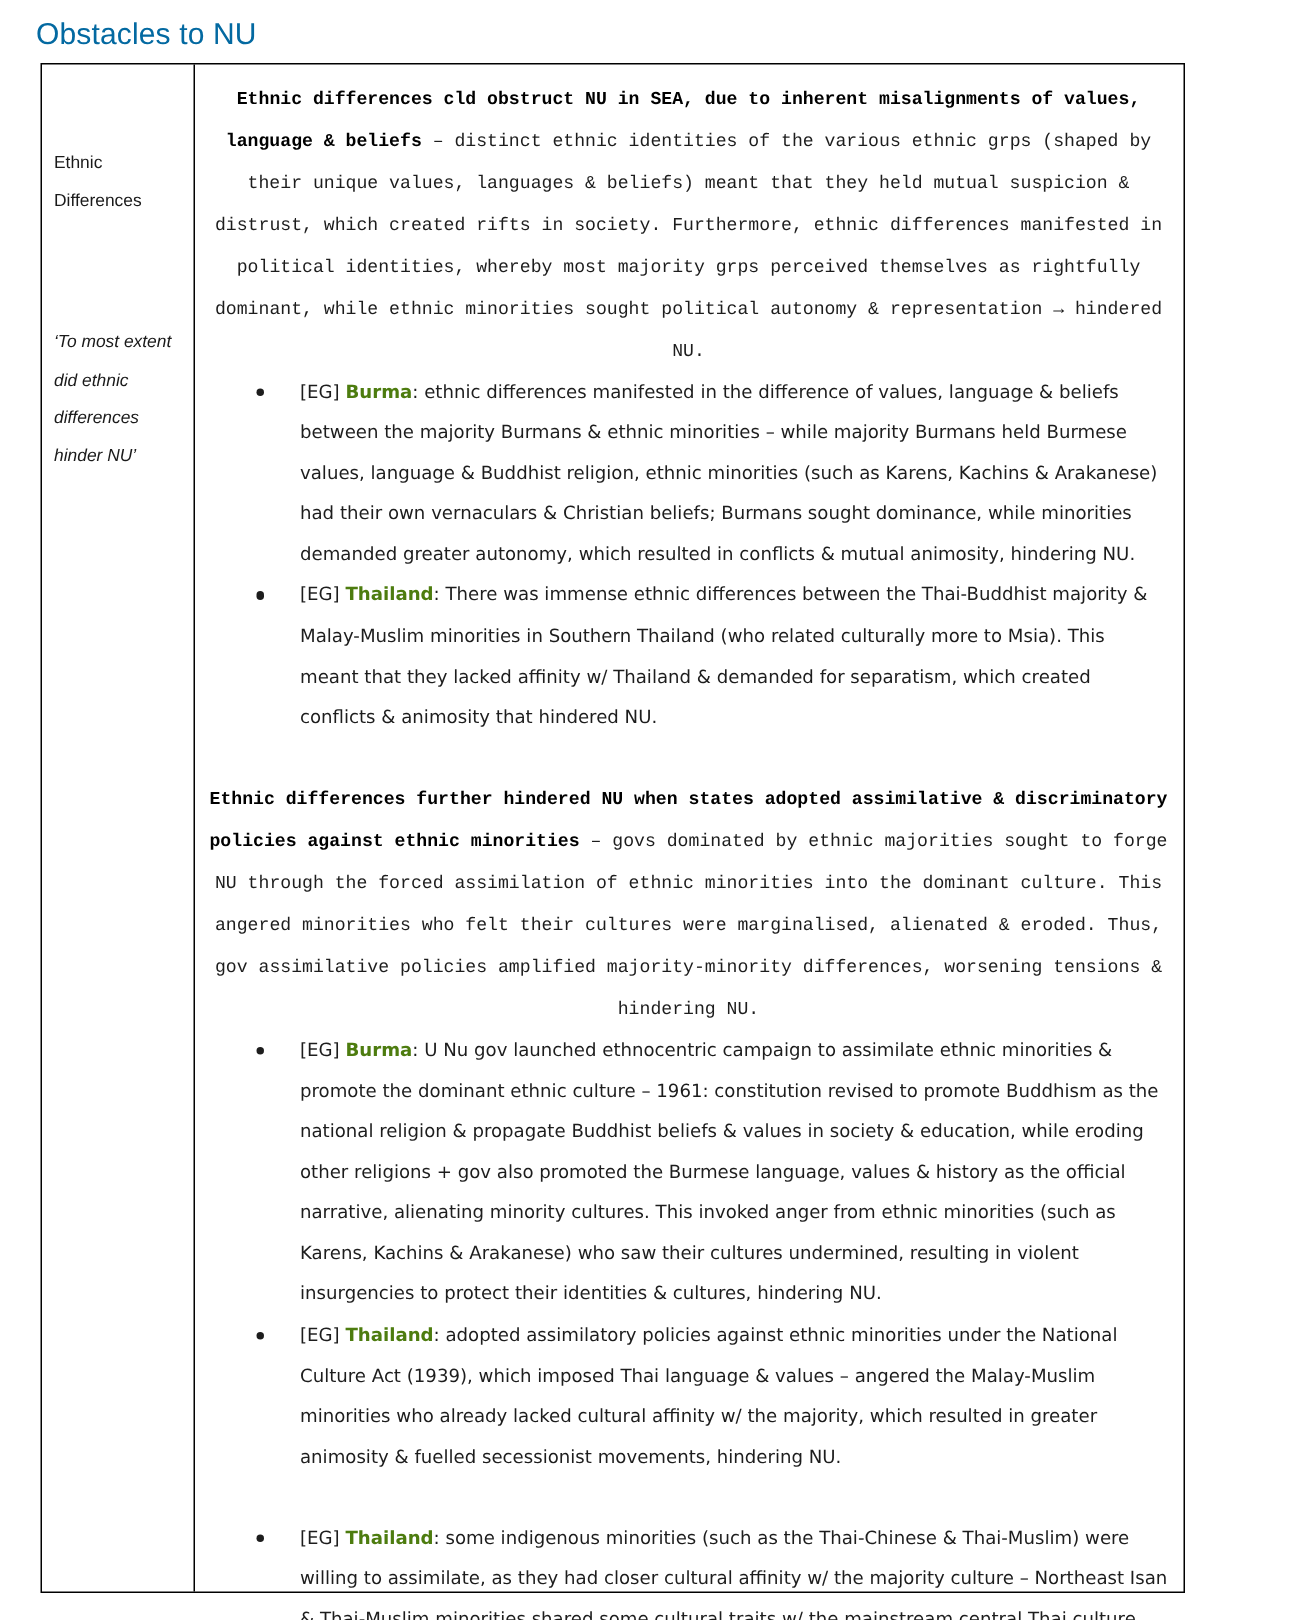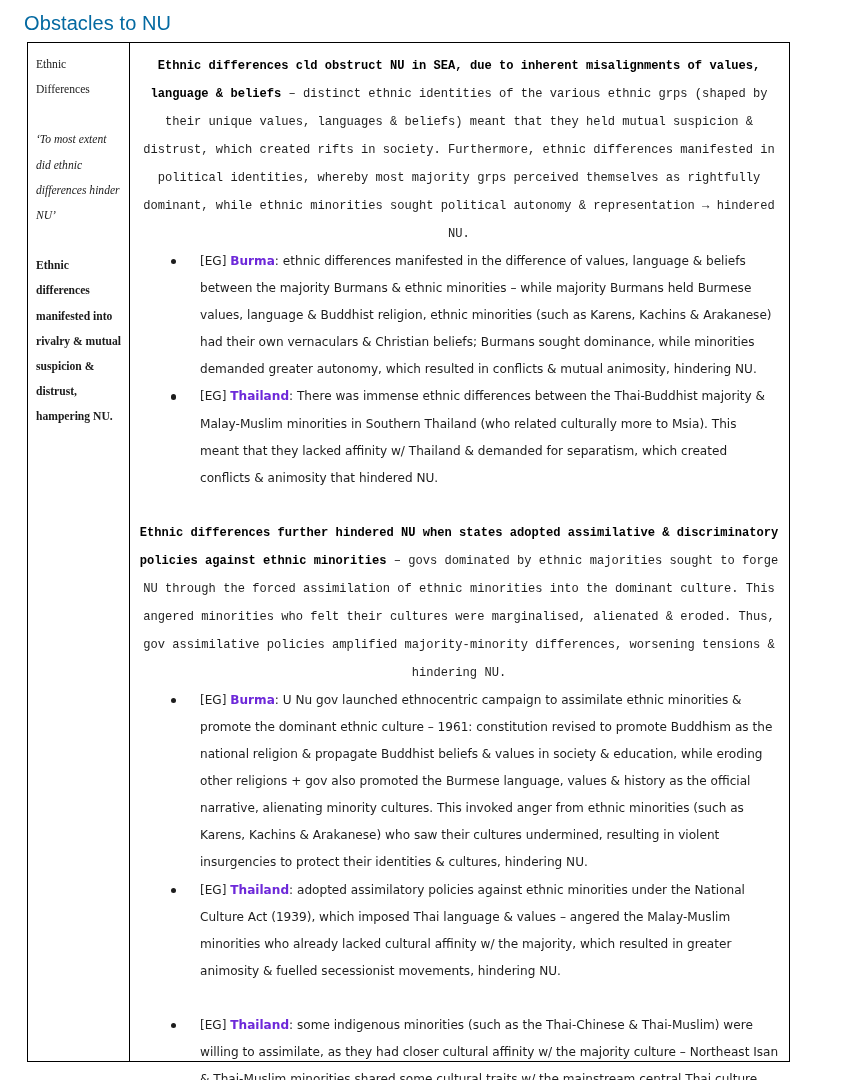--- a/index.html
+++ b/index.html
@@ -52,24 +52,25 @@
     padding: 9px 8px 8px 8px;
   }
   .col-right {
     flex: 1 1 auto;
     box-sizing: border-box;
     padding: 9px 10px 8px 9px;
     min-width: 0;
   }
   
   .lc-block {
-    font-family: Liberation Serif, serif;
+    font-family: Liberation Sans, sans-serif;
     font-size: 11.6px;
     line-height: 25.2px;
     color: #1a1a1a;
+    margin-top: 44px;
   }
   .lc-plain { font-weight: 400; font-style: normal; }
   .lc-italic { font-weight: 400; font-style: italic; }
   .lc-bold { font-weight: 700; font-style: normal; }
   .lc-gap { height: 25px; }
 
   
   .rc-para {
     font-family: Liberation Mono, monospace;
     font-size: 12.1px;
@@ -102,38 +103,37 @@
     left: 32px;
     top: 11px;
     width: 5.2px;
     height: 5.2px;
     background: #1d1d1d;
     border-radius: 50%;
   }
   ul.rc-bullets > li b,
   ul.rc-bullets > li .eg-subject {
     font-weight: 700;
-    color: #6d28d9;
+    color: #4d7c0f;
   }
 </style>
 </head>
 <body>
 
 <div class="page">
 
   <div class="page-title">Obstacles to NU</div>
 
   <div class="note-table">
 
     <div class="col-left">
       <div class="lc-block lc-plain">Ethnic Differences</div>
       <div class="lc-gap"></div>
       <div class="lc-block lc-italic">‘To most extent did ethnic differences hinder NU’</div>
       <div class="lc-gap"></div>
-      <div class="lc-block lc-bold">Ethnic differences manifested into rivalry &amp; mutual suspicion &amp; distrust, hampering NU.</div>
     </div>
 
     <div class="col-right">
 
       <p class="rc-para"><span class="lead">Ethnic differences cld obstruct NU in SEA, due to inherent misalignments of values, language &amp; beliefs</span><span> – distinct ethnic identities of the various ethnic grps (shaped by their unique values, languages &amp; beliefs) meant that they held mutual suspicion &amp; distrust, which created rifts in society. Furthermore, ethnic differences manifested in political identities, whereby most majority grps perceived themselves as rightfully dominant, while ethnic minorities sought political autonomy &amp; representation → hindered NU.</span></p>
       <ul class="rc-bullets">
         <li><span class="bullet-dot"></span><span>[EG] </span><span class="eg-subject">Burma</span><span>: ethnic differences manifested in the difference of values, language &amp; beliefs between the majority Burmans &amp; ethnic minorities – while majority Burmans held Burmese values, language &amp; Buddhist religion, ethnic minorities (such as Karens, Kachins &amp; Arakanese) had their own vernaculars &amp; Christian beliefs; Burmans sought dominance, while minorities demanded greater autonomy, which resulted in conflicts &amp; mutual animosity, hindering NU.</span></li>
         <li><span class="bullet-dot"></span><span>[EG] </span><span class="eg-subject">Thailand</span><span>: There was immense ethnic differences between the Thai-Buddhist majority &amp; Malay-Muslim minorities in Southern Thailand (who related culturally more to Msia). This meant that they lacked affinity w/ Thailand &amp; demanded for separatism, which created conflicts &amp; animosity that hindered NU.</span></li>
       </ul>
 

